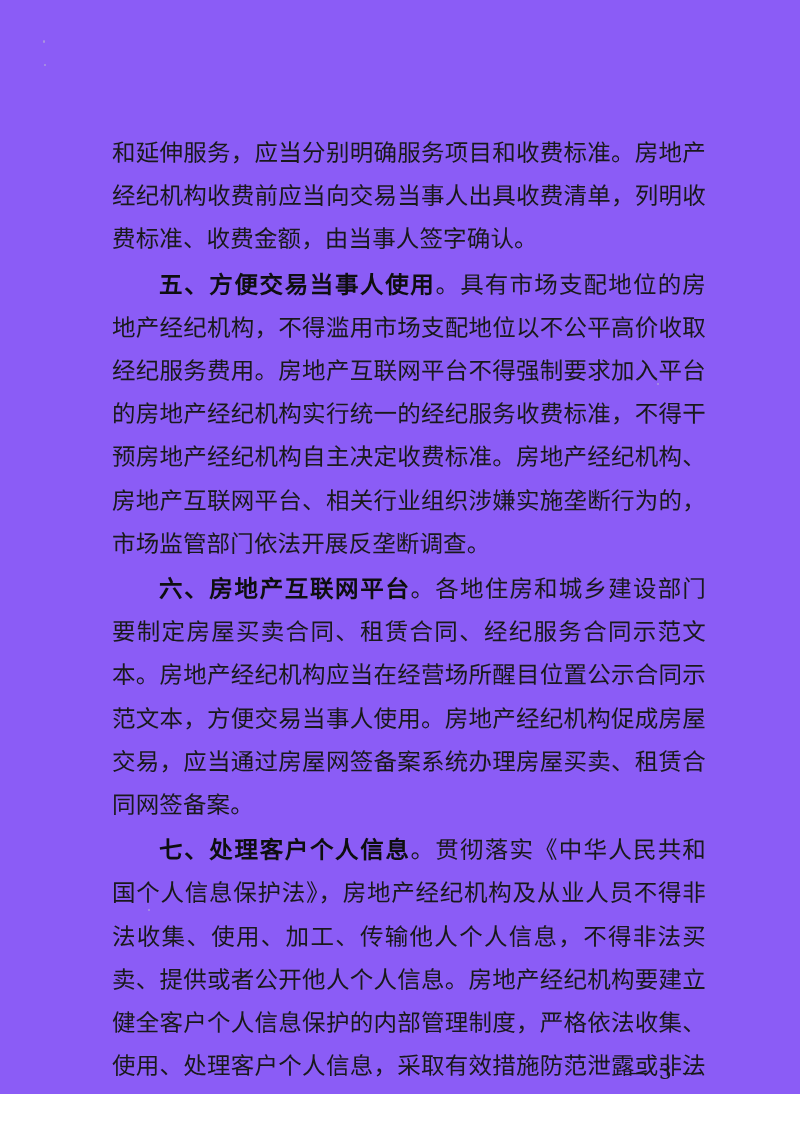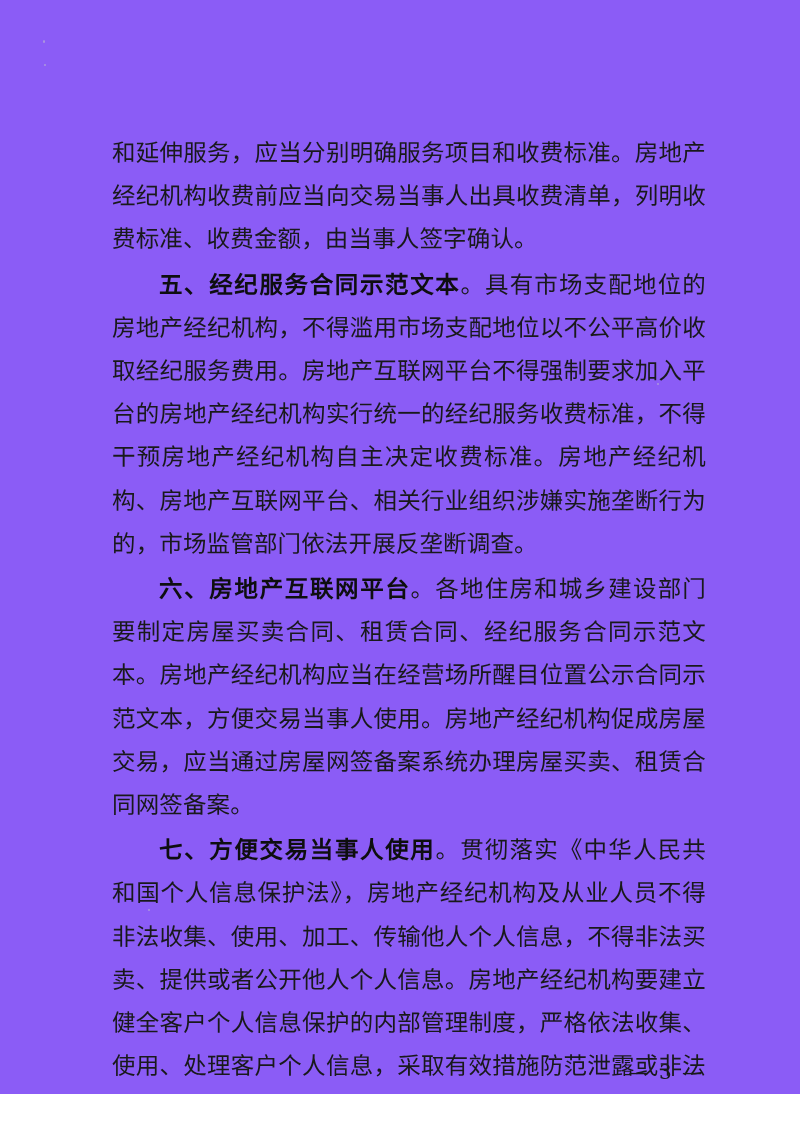--- a/index.html
+++ b/index.html
@@ -82,28 +82,28 @@
   <div class="speck" style="left:148px; top:909px; width:2px; height:2px;"></div>
   <div class="speck" style="left:657px; top:383px; width:2px; height:2px;"></div>
 
   <div class="doc-body">
 
     <p class="para">
       <span>和延伸服务，应当分别明确服务项目和收费标准。房地产经纪机构收费前应当向交易当事人出具收费清单，列明收费标准、收费金额，由当事人签字确认。</span>
     </p>
 
     <p class="para indent">
-      <span class="sec-head">五、经纪服务合同示范文本</span><span>。具有市场支配地位的房地产经纪机构，不得滥用市场支配地位以不公平高价收取经纪服务费用。房地产互联网平台不得强制要求加入平台的房地产经纪机构实行统一的经纪服务收费标准，不得干预房地产经纪机构自主决定收费标准。房地产经纪机构、房地产互联网平台、相关行业组织涉嫌实施垄断行为的，市场监管部门依法开展反垄断调查。</span>
+      <span class="sec-head">五、方便交易当事人使用</span><span>。具有市场支配地位的房地产经纪机构，不得滥用市场支配地位以不公平高价收取经纪服务费用。房地产互联网平台不得强制要求加入平台的房地产经纪机构实行统一的经纪服务收费标准，不得干预房地产经纪机构自主决定收费标准。房地产经纪机构、房地产互联网平台、相关行业组织涉嫌实施垄断行为的，市场监管部门依法开展反垄断调查。</span>
     </p>
 
     <p class="para indent">
       <span class="sec-head">六、房地产互联网平台</span><span>。各地住房和城乡建设部门要制定房屋买卖合同、租赁合同、经纪服务合同示范文本。房地产经纪机构应当在经营场所醒目位置公示合同示范文本，方便交易当事人使用。房地产经纪机构促成房屋交易，应当通过房屋网签备案系统办理房屋买卖、租赁合同网签备案。</span>
     </p>
 
     <p class="para indent">
-      <span class="sec-head">七、方便交易当事人使用</span><span>。贯彻落实《中华人民共和国个人信息保护法》，房地产经纪机构及从业人员不得非法收集、使用、加工、传输他人个人信息，不得非法买卖、提供或者公开他人个人信息。房地产经纪机构要建立健全客户个人信息保护的内部管理制度，严格依法收集、使用、处理客户个人信息，采取有效措施防范泄露或非法使用客户个人信息。未经当事人同意，房地产经纪机构及从业人员不得收集个人信息和房屋状况信息，不</span>
+      <span class="sec-head">七、处理客户个人信息</span><span>。贯彻落实《中华人民共和国个人信息保护法》，房地产经纪机构及从业人员不得非法收集、使用、加工、传输他人个人信息，不得非法买卖、提供或者公开他人个人信息。房地产经纪机构要建立健全客户个人信息保护的内部管理制度，严格依法收集、使用、处理客户个人信息，采取有效措施防范泄露或非法使用客户个人信息。未经当事人同意，房地产经纪机构及从业人员不得收集个人信息和房屋状况信息，不</span>
     </p>
 
   </div>
 
   <div class="page-number">— 3 —</div>
 
 </div>
 
 </body></html>

